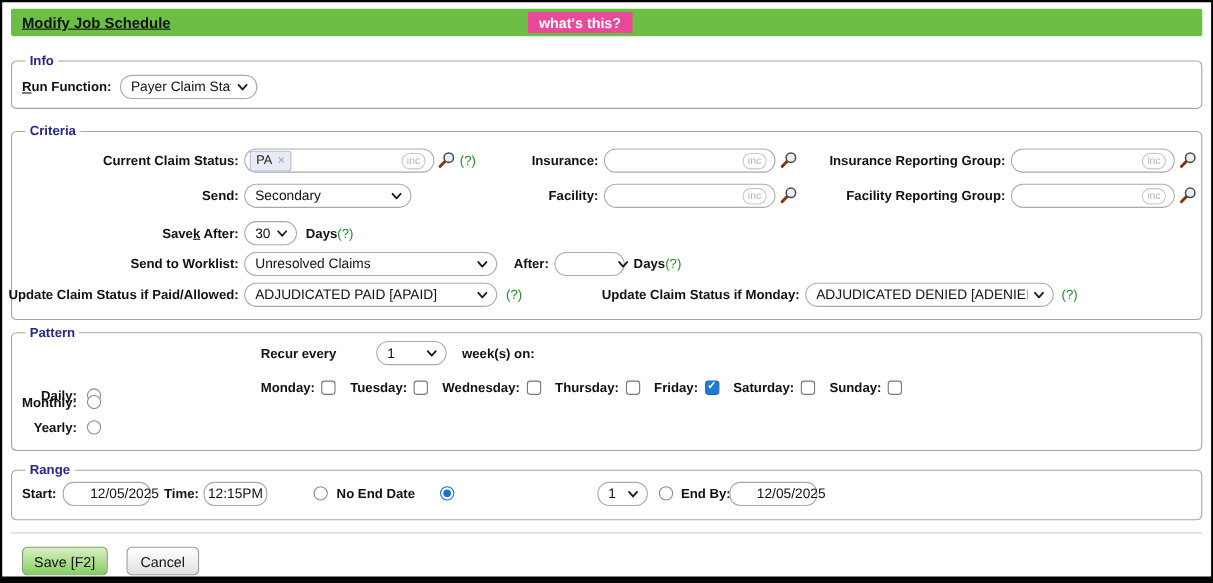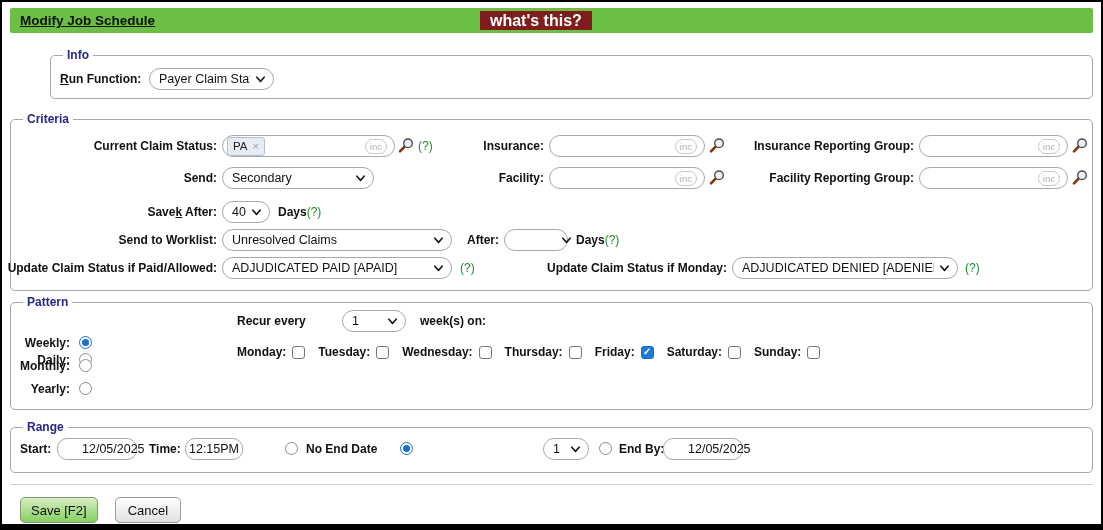--- a/index.html
+++ b/index.html
@@ -5,21 +5,21 @@
   html,body{margin:0;padding:0;background:#fff;}
   .page{position:relative;width:1103px;height:530px;box-sizing:border-box;
         border:2px solid #000;border-bottom-width:6px;background:#fff;overflow:hidden;
         font-family:"Liberation Sans",sans-serif;color:#111;}
 
   
   .titlebar{position:absolute;top:6px;left:8px;right:8px;height:25px;background:#6cbe45;
             border-radius:2px;display:flex;align-items:center;text-decoration:underline;}
   .titlebar .title{margin-left:10px;font-size:13.5px;font-weight:bold;color:#0a120a;}
   .whats-this{position:absolute;left:470px;top:3px;height:19px;padding:0 10px;
-              background:#7f1d1d;border:none;color:#fff;font-weight:bold;font-size:16px;
+              background:#ec4899;border:none;color:#fff;font-weight:bold;font-size:13px;
               font-family:"Liberation Sans",sans-serif;display:flex;align-items:center;cursor:pointer;}
 
   
   .fs{position:absolute;left:8px;right:8px;border:1px solid #a6a6a6;border-radius:5px;background:#fff;}
   .legend{position:absolute;top:-8px;left:12px;background:#fff;padding:0 4px;
           color:#26268b;font-weight:bold;font-size:12px;line-height:15px;}
 
   .row{position:absolute;left:0;right:0;height:24px;}
   .lbl{position:absolute;top:0;height:24px;line-height:24px;font-weight:bold;font-size:12px;
        color:#111;white-space:nowrap;}
@@ -90,21 +90,21 @@
   </defs>
 </svg>
 
 <div class="page">
 
   <div class="titlebar">
     <span class="title">Modify Job Schedule</span>
     <button class="whats-this">what's this?</button>
   </div>
 
-  <div class="fs" style="top:53px;height:42px;margin-left:40px;">
+  <div class="fs" style="top:53px;height:42px;">
     <span class="legend">Info</span>
     <div class="row" style="top:11px;">
       <span class="lbl" style="left:9px;"><span></span><span class="akey">R</span><span>un Function:</span></span>
       <div class="sel" style="left:98px;width:125px;">
         <span class="sel-val">Payer Claim Status</span>
         <svg class="chev" width="11" height="11" viewBox="0 0 12 12">
             <use href="#g-chev"></use>
           </svg>
       </div>
     </div>
@@ -166,21 +166,21 @@
         <span class="inc">inc</span>
       </div>
       <span class="mag" style="left:1060px;"><svg width="18" height="18" viewBox="0 0 18 18">
             <use href="#g-mag"></use>
           </svg></span>
     </div>
 
     <div class="row" style="top:80px;">
       <span class="lbl" style="right:875px;"><span>Save</span><span class="akey">k</span><span> After:</span></span>
       <div class="sel" style="left:211px;width:48px;">
-        <span class="sel-val">40</span>
+        <span class="sel-val">30</span>
         <svg class="chev" width="11" height="11" viewBox="0 0 12 12">
             <use href="#g-chev"></use>
           </svg>
       </div>
       <span class="days-help" style="left:267px;"><span class="d">Days</span><span class="h">(?)</span></span>
     </div>
 
     <div class="row" style="top:108px;">
       <span class="lbl" style="right:875px;">Send to Worklist:</span>
       <div class="sel" style="left:211px;width:230px;">
@@ -219,24 +219,20 @@
       <span class="help" style="left:954px;">(?)</span>
     </div>
   </div>
 
   <div class="fs" style="top:300px;height:106px;">
     <span class="legend">Pattern</span>
 
     <div class="freq-row" style="top:9px;margin-top:40px;">
       <span class="lbl" style="right:1022px;">Daily:</span>
       <span class="radio" style="left:68px;"></span>
-    </div>
-    <div class="freq-row" style="top:32px;">
-      <span class="lbl" style="right:1022px;">Weekly:</span>
-      <span class="radio on" style="left:68px;"></span>
     </div>
     <div class="freq-row" style="top:55px;">
       <span class="lbl" style="right:1022px;">Monthly:</span>
       <span class="radio" style="left:68px;"></span>
     </div>
     <div class="freq-row" style="top:78px;">
       <span class="lbl" style="right:1022px;">Yearly:</span>
       <span class="radio" style="left:68px;"></span>
     </div>
 

